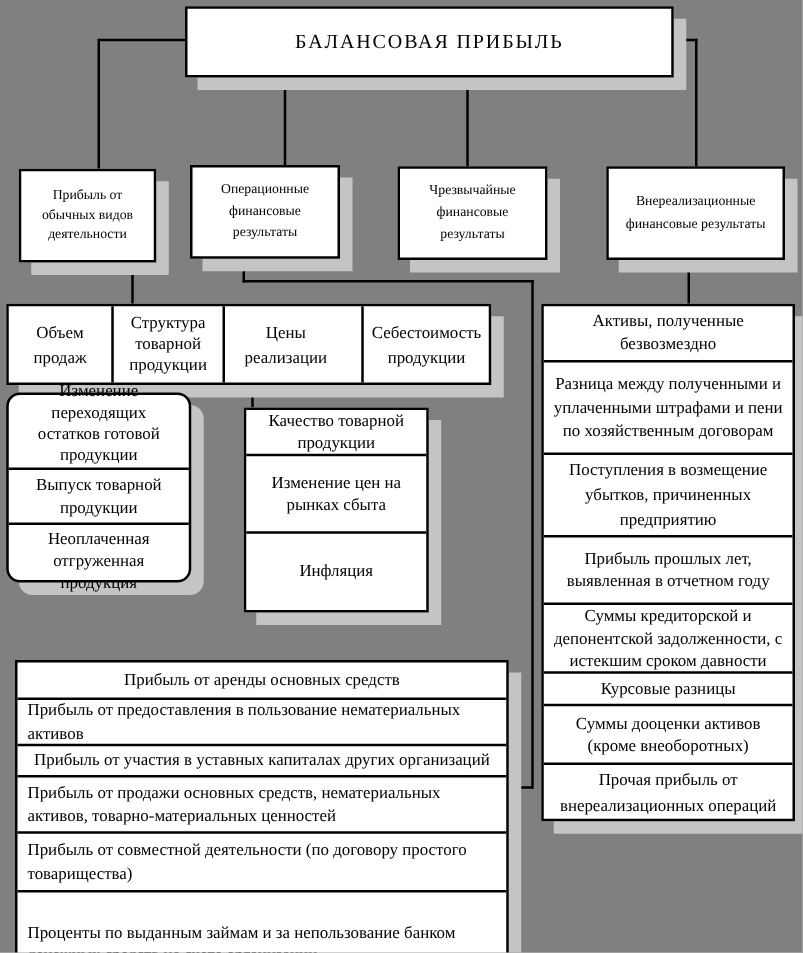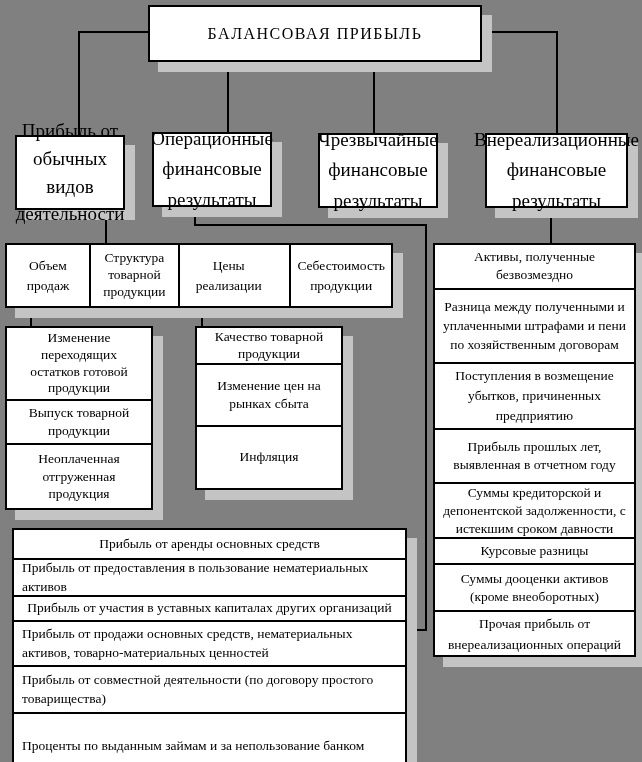--- a/index.html
+++ b/index.html
@@ -13,21 +13,21 @@
   }
   .box{
     position:absolute;
     background:#fff;
     border:2px solid #000;
     box-shadow:10px 10px 0 #c4c4c4;
     box-sizing:border-box;
     display:flex;align-items:center;justify-content:center;
     text-align:center;
   }
-  .node{font-size:19px;line-height:1.6;padding:16px 6px;font-family:Liberation Serif, serif;}
+  .node{font-size:11px;line-height:1.6;padding:16px 6px;font-family:Liberation Serif, serif;}
   .title-box{font-size:16px;letter-spacing:1.5px;line-height:1.2;}
   .stack{flex-direction:column;align-items:stretch;justify-content:center;padding:0;}
   .stack .row{
     display:flex;align-items:center;justify-content:center;
     box-sizing:border-box;
     border-top:2px solid #000;
     padding:2px 8px;
     font-size:13.5px;line-height:1.35;
     flex:0 0 auto;
   }
@@ -58,21 +58,21 @@
   <div class="line" style="left:556px;top:31px;width:2px;height:102px;"></div>
   <div class="line" style="left:105px;top:209px;width:2px;height:34px;"></div>
   <div class="line" style="left:194px;top:206px;width:2px;height:20px;"></div>
   <div class="line" style="left:194px;top:224px;width:233px;height:2px;"></div>
   <div class="line" style="left:425px;top:224px;width:2px;height:407px;"></div>
   <div class="line" style="left:406px;top:629px;width:20px;height:2px;"></div>
   <div class="line" style="left:550px;top:207px;width:2px;height:36px;"></div>
   <div class="line" style="left:30px;top:307px;width:2px;height:19px;"></div>
   <div class="line" style="left:201px;top:307px;width:2px;height:19px;"></div>
 
-  <div class="box title-box" style="left:148px;top:5px;width:334px;height:57px;">
+  <div class="box title-box" style="left:148px;top:5px;width:391px;height:57px;">
     <span>БАЛАНСОВАЯ ПРИБЫЛЬ</span>
   </div>
 
   <div class="box node" style="left:15px;top:135px;width:110px;height:75px;line-height:1.45;">
     <span>Прибыль от обычных видов деятельности</span>
   </div>
   <div class="box node" style="left:152px;top:132px;width:120px;height:75px;">
     <span>Операционные финансовые результаты</span>
   </div>
   <div class="box node" style="left:318px;top:133px;width:120px;height:75px;">
@@ -90,21 +90,21 @@
       <span>Структура товарной продукции</span>
     </div>
     <div class="cell" style="width:102px;">
       <span>Цены реализации</span>
     </div>
     <div class="cell" style="flex:1;margin-left:12px;">
       <span>Себестоимость продукции</span>
     </div>
   </div>
 
-  <div class="box stack" style="left:5px;top:326px;width:148px;height:184px;">
+  <div class="box stack" style="left:5px;top:314px;width:148px;height:152px;border-radius:11px;">
     <div class="row" style="height:71px;line-height:1.25;">
       <span>Изменение переходящих остатков готовой продукции</span>
     </div>
     <div class="row" style="height:44px;">
       <span>Выпуск товарной продукции</span>
     </div>
     <div class="row" style="flex:1;line-height:1.3;">
       <span>Неоплаченная отгруженная продукция</span>
     </div>
   </div>

